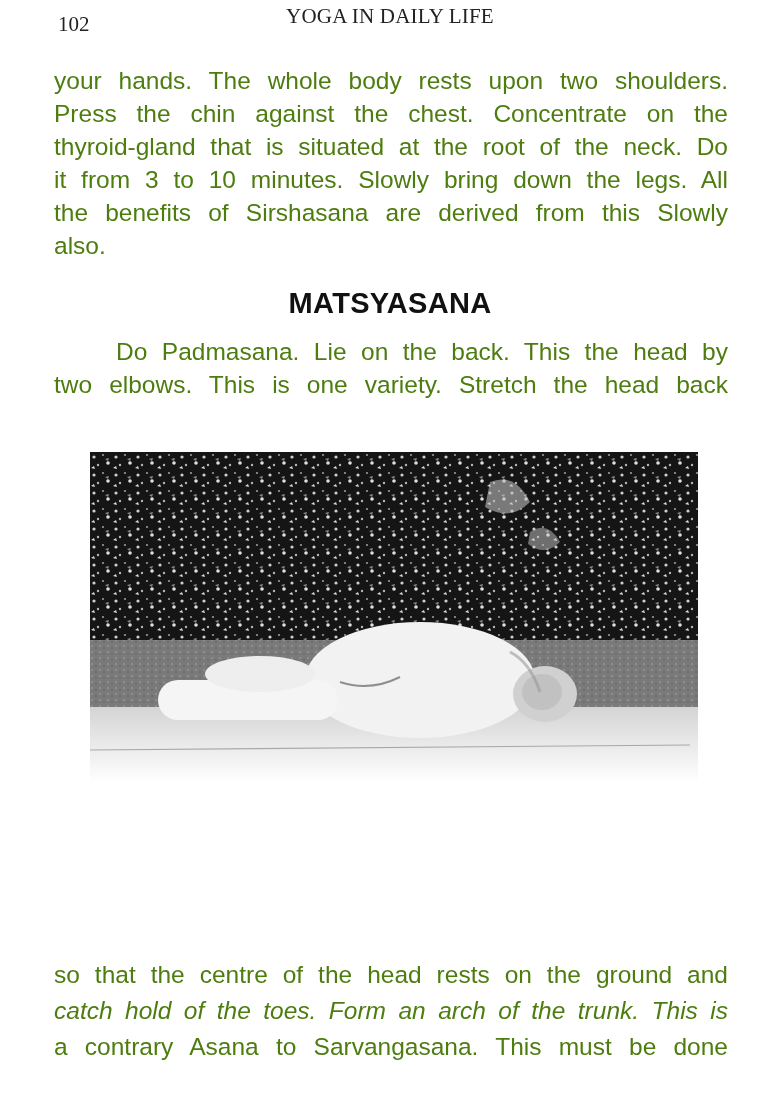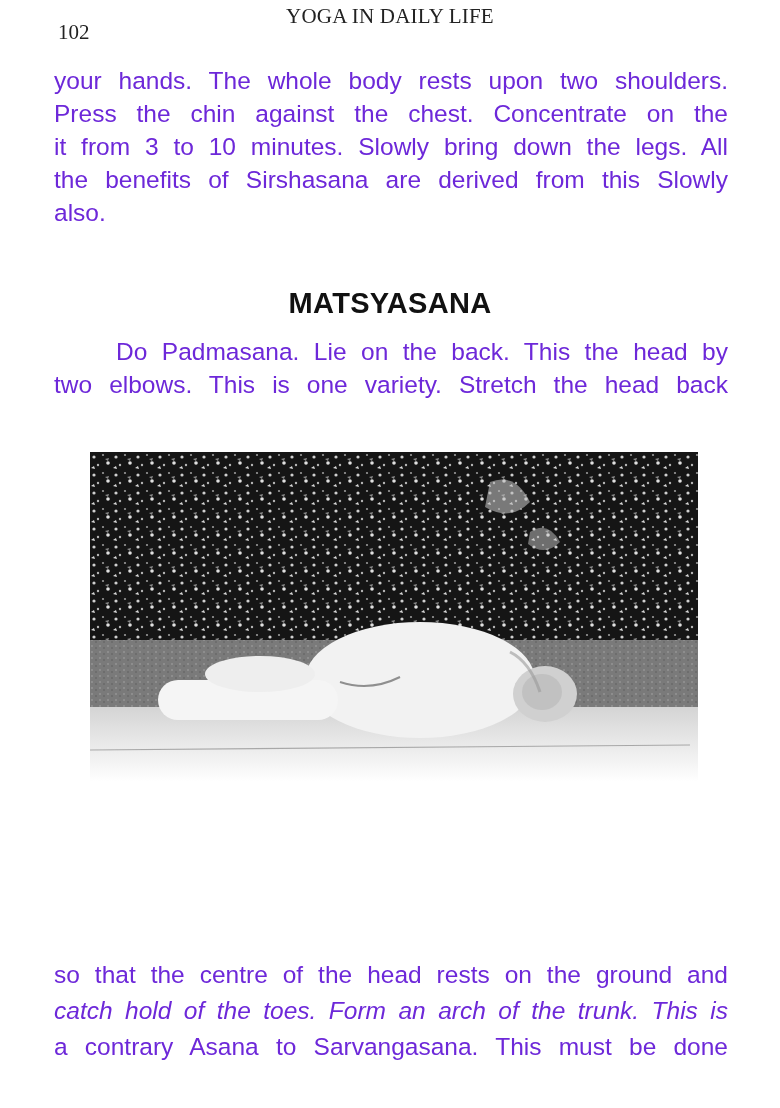--- a/index.html
+++ b/index.html
@@ -1,36 +1,37 @@
 <!DOCTYPE html>
 <html><head>
 <meta charset="utf-8">
 <style>
   html, body { margin: 0; padding: 0; background: #ffffff; }
   body { width: 780px; height: 1108px; position: relative; overflow: hidden; color: #1a1a1a; }
-  .header-page-num { position: absolute; left: 58px; top: 20px; font-family: "Liberation Serif", serif; font-size: 21px; color: #222; }
+  .header-page-num { position: absolute; left: 58px; top: 12px; font-family: "Liberation Serif", serif; font-size: 21px; color: #222; }
   .header-title { position: absolute; left: 0; width: 780px; top: 4px; text-align: center; font-family: "Liberation Serif", serif; font-size: 21px; color: #222; letter-spacing: 0.2px; }
-  .para { position: absolute; left: 54px; width: 674px; font-family: "Liberation Sans", sans-serif; font-size: 24.5px; color: #6d28d9; }
+  .para { position: absolute; left: 54px; width: 674px; font-family: "Liberation Sans", sans-serif; font-size: 24.5px; color: #4d7c0f; }
   .line { display: block; white-space: nowrap; height: 33px; line-height: 33px; }
   .justify { text-align: justify; text-align-last: justify; }
   .heading { position: absolute; left: 0; width: 780px; top: 287px; text-align: center; font-family: "Liberation Sans", sans-serif; font-weight: bold; font-size: 29px; letter-spacing: 0.3px; color: #111; }
   .photo { position: absolute; left: 90px; top: 452px; width: 608px; height: 330px; }
   .photo svg { display: block; width: 100%; height: 100%; }
 </style>
 </head>
 <body>
 
 <div>
   <div class="header-page-num">102</div>
   <div class="header-title">YOGA IN DAILY LIFE</div>
 </div>
 
 <div class="para" style="top:64px;">
   <span class="line justify">your hands. The whole body rests upon two shoulders.</span>
   <span class="line justify">Press the chin against the chest. Concentrate on the</span>
+  <span class="line justify">thyroid-gland that is situated at the root of the neck. Do</span>
   <span class="line justify">it from 3 to 10 minutes. Slowly bring down the legs. All</span>
   <span class="line justify">the benefits of Sirshasana are derived from this Slowly</span>
   <span class="line">also.</span>
 </div>
 
 <div class="heading">MATSYASANA</div>
 
 <div class="para" style="top:335px;">
   <span class="line justify" style="padding-left:62px; box-sizing:border-box;">Do Padmasana. Lie on the back. This the head by</span>
   <span class="line justify">two elbows. This is one variety. Stretch the head back</span>

